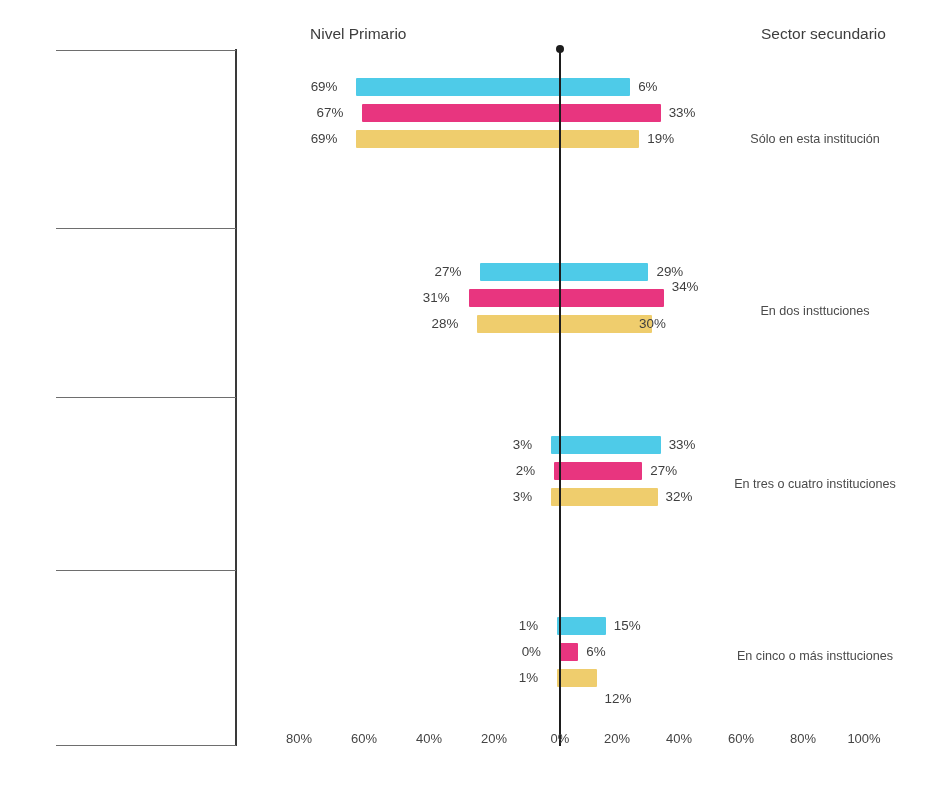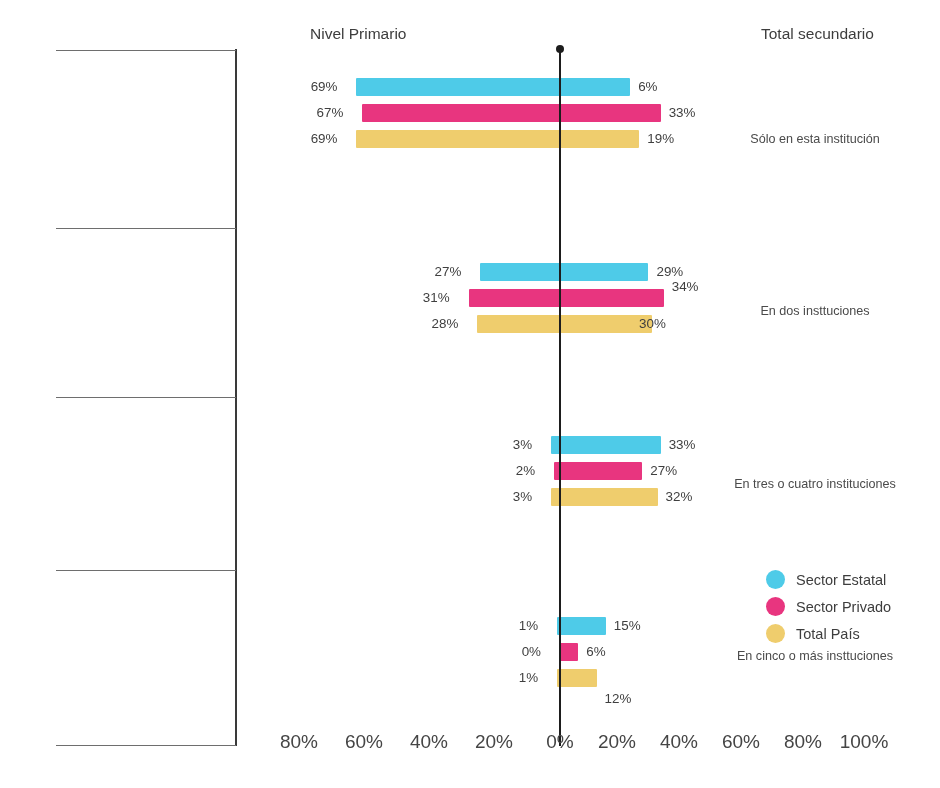--- a/index.html
+++ b/index.html
@@ -86,21 +86,21 @@
     line-height: 18px;
     height: 18px;
   }
   .val-left  { text-align: right; }
   .val-right { text-align: left; }
 
   
   .x-tick {
     position: absolute;
     top: 731px;
-    font-size: 19px;
+    font-size: 13px;
     color: #454545;
     text-align: center;
     width: 60px;
     white-space: nowrap;
   }
 
   
   #legend {
     position: absolute;
     left: 766px; top: 566px;
@@ -121,21 +121,21 @@
     color: #3d3d3d;
     white-space: nowrap;
   }
 </style>
 </head>
 <body>
 
 <div id="chart-root">
 
   <div class="col-header" id="header-primario">Nivel Primario</div>
-  <div class="col-header" id="header-secundario">Total secundario</div>
+  <div class="col-header" id="header-secundario">Sector secundario</div>
 
   <div id="y-axis-line"></div>
   <div id="y-axis-separators">
       <div class="y-sep" style="top: 50px;"></div>
       <div class="y-sep" style="top: 228px;"></div>
       <div class="y-sep" style="top: 397px;"></div>
       <div class="y-sep" style="top: 570px;"></div>
       <div class="y-sep" style="top: 745px;"></div>
     </div>
   <div id="category-labels">
@@ -204,28 +204,14 @@
       <div class="x-tick" style="left: 399px;">40%</div>
       <div class="x-tick" style="left: 464px;">20%</div>
       <div class="x-tick" style="left: 530px;">0%</div>
       <div class="x-tick" style="left: 587px;">20%</div>
       <div class="x-tick" style="left: 649px;">40%</div>
       <div class="x-tick" style="left: 711px;">60%</div>
       <div class="x-tick" style="left: 773px;">80%</div>
       <div class="x-tick" style="left: 834px;">100%</div>
     </div>
 
-  <div id="legend">
-      <div class="legend-row">
-        <span class="legend-swatch" style="background: rgb(78, 203, 232);"></span>
-        <span class="legend-label">Sector Estatal</span>
-      </div>
-      <div class="legend-row">
-        <span class="legend-swatch" style="background: rgb(232, 53, 127);"></span>
-        <span class="legend-label">Sector Privado</span>
-      </div>
-      <div class="legend-row">
-        <span class="legend-swatch" style="background: rgb(239, 205, 109);"></span>
-        <span class="legend-label">Total País</span>
-      </div>
-    </div>
 
 </div>
 
 </body></html>

